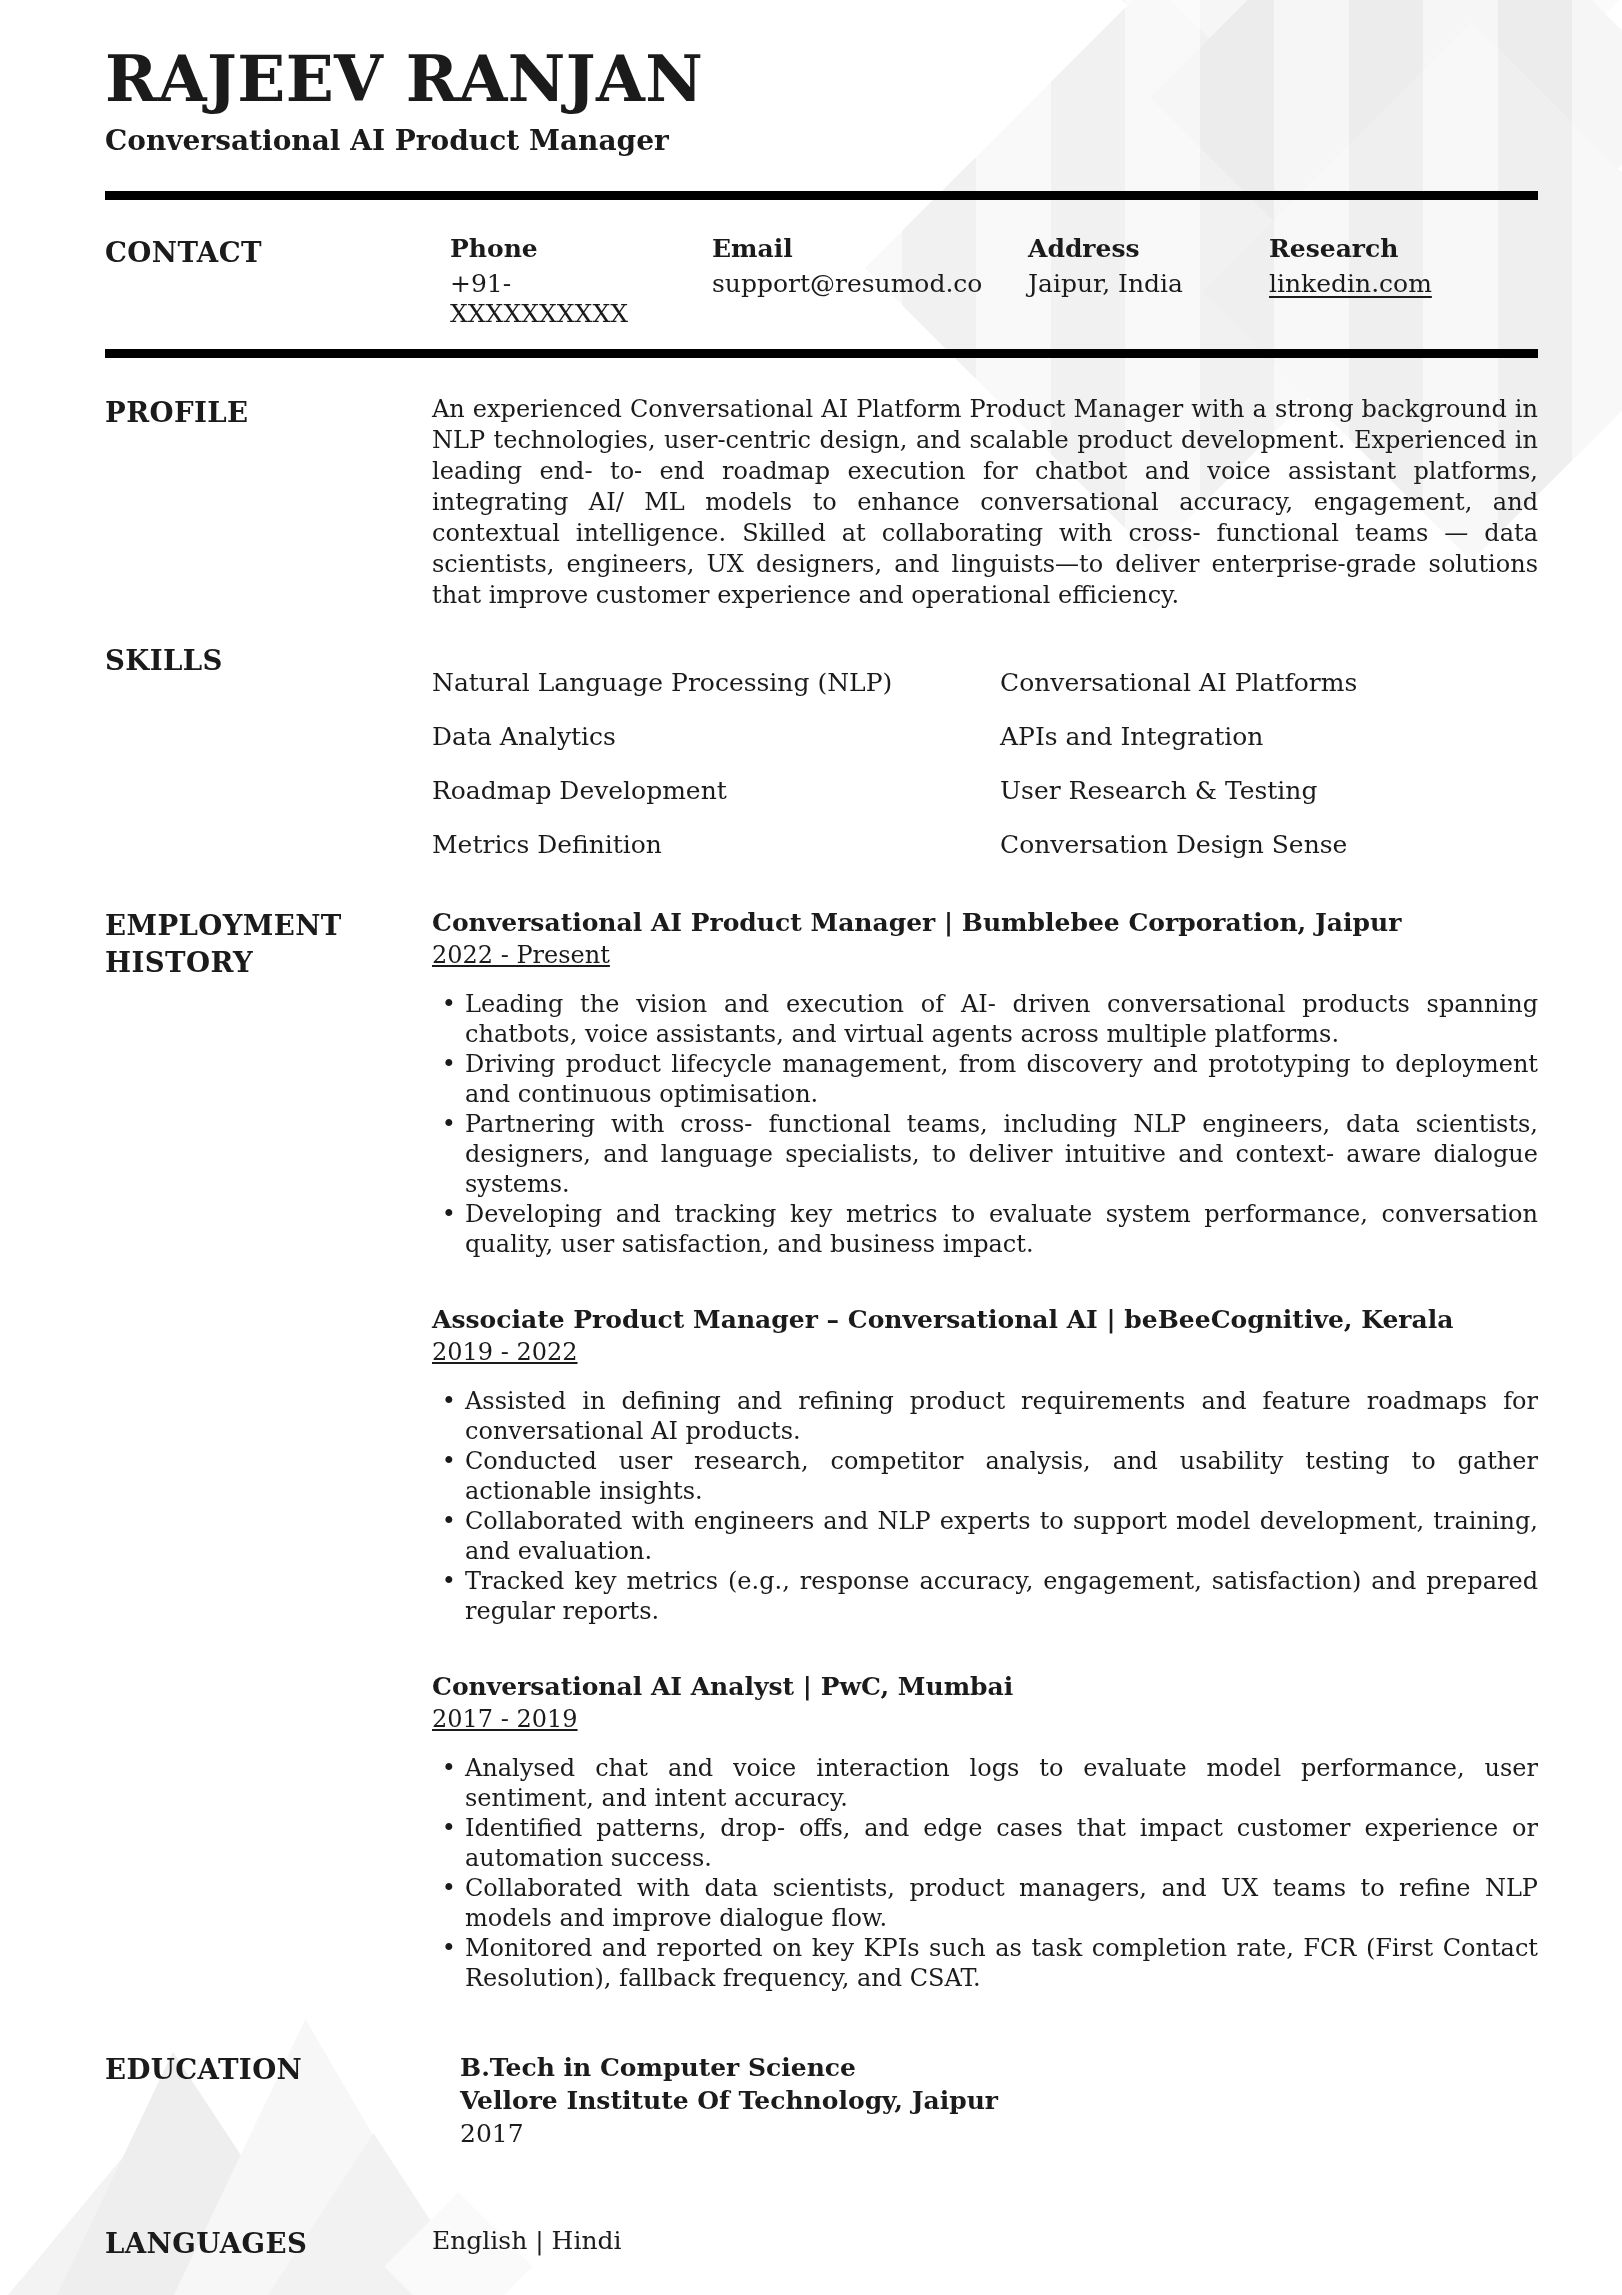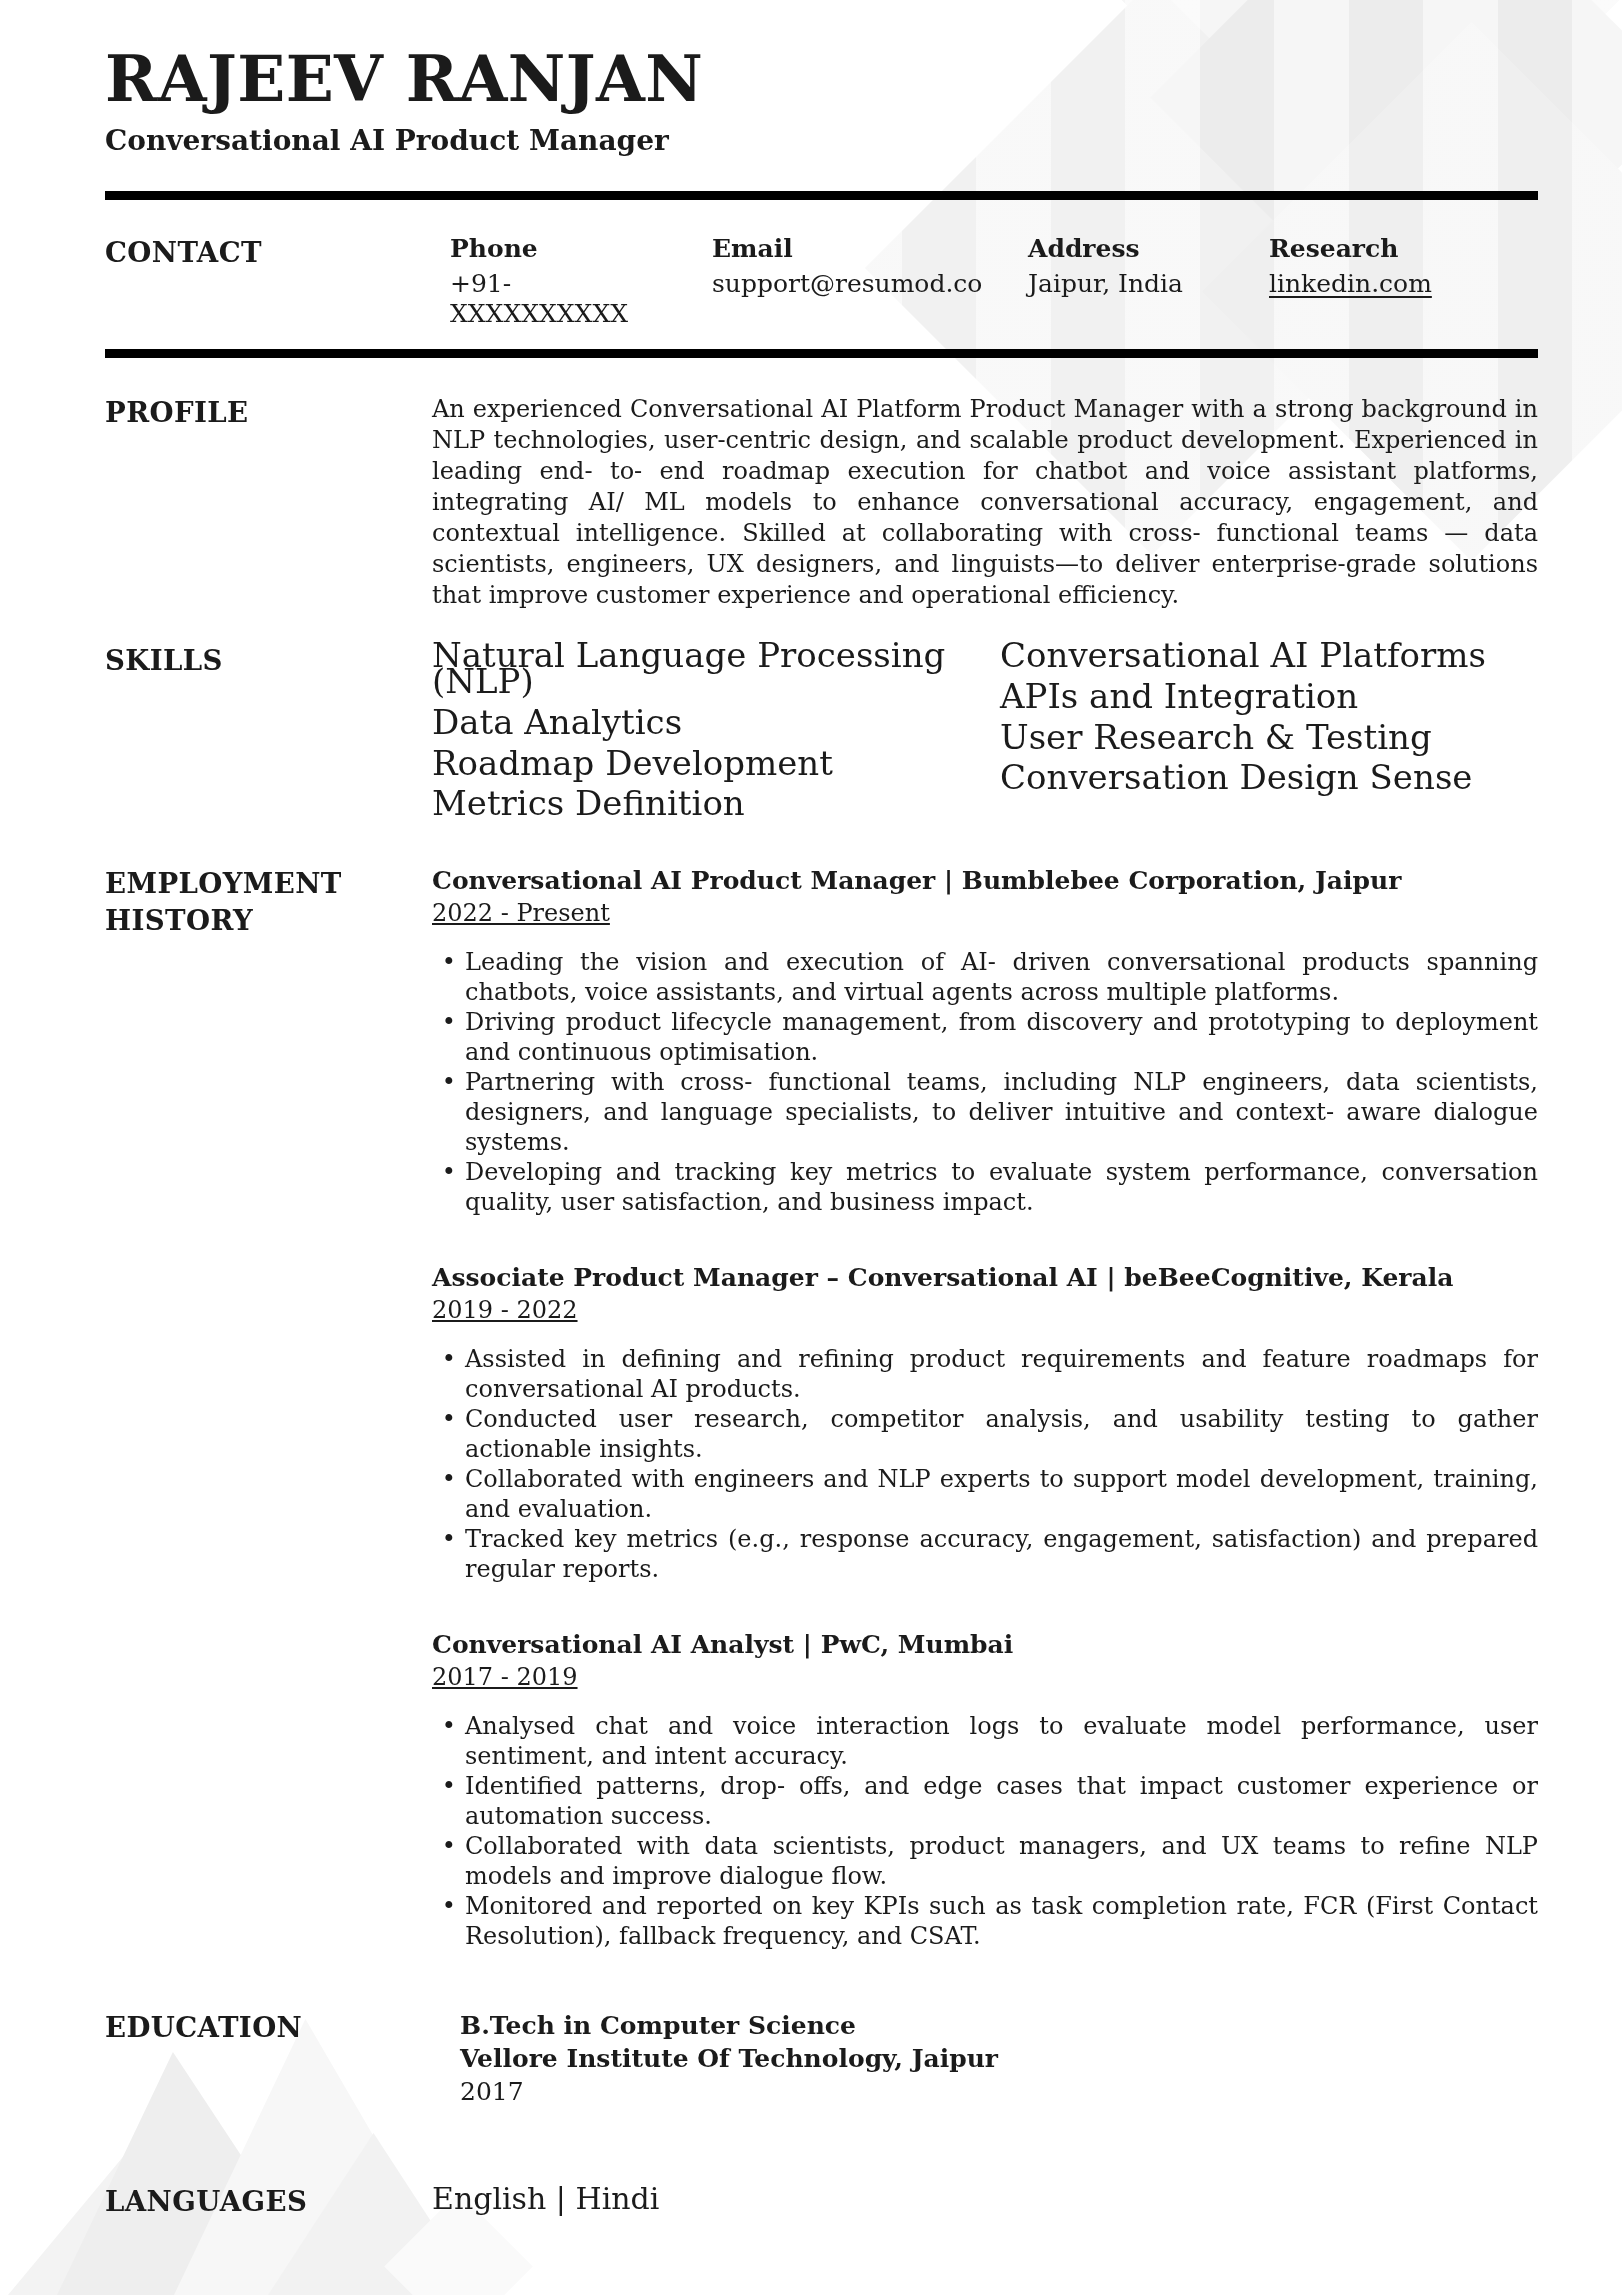--- a/index.html
+++ b/index.html
@@ -68,41 +68,41 @@
 
   .profile-section { margin-top: 36px; }
   .body-text {
     font-size: 24px; line-height: 31px; text-align: justify;
     text-justify: inter-word;
   }
 
   .skills-section { margin-top: 31px; }
   .skills-grid { display: grid; grid-template-columns: 568px 1fr; }
   .skills-list { margin: 0; padding: 0; list-style: none; }
-  .skill-item { font-size: 34px; line-height: 26px; margin-bottom: 14.6px; }
+  .skill-item { font-size: 25px; line-height: 26px; margin-bottom: 14.6px; margin-top: 28px; }
 
   .employment-section { margin-top: 34px; }
   .job + .job { margin-top: 45px; }
   .job-title { font-size: 25px; font-weight: 700; line-height: 32px; }
   .job-period { font-size: 24px; line-height: 32px; text-decoration: underline; }
   .bullets { margin: 18px 0 0 0; padding: 0; list-style: none; }
   .bullets li {
     position: relative; padding-left: 33px;
     font-size: 24px; line-height: 30px; text-align: justify; text-justify: inter-word;
   }
   .bullets li::before {
     content: "\2022"; position: absolute; left: 9.7px; top: 0; font-size: 24px;
   }
 
   .education-section { margin-top: 58px; gap: 28px; }
   .edu-line { font-size: 25px; line-height: 33px; }
   .edu-bold { font-weight: 700; }
 
   .languages-section { margin-top: 75px; }
-  .lang-value { font-size: 30px; line-height: 32px; }
+  .lang-value { font-size: 25px; line-height: 32px; }
 </style>
 </head>
 <body>
 
 <div class="deco deco-tr">
   <div class="diamond d1"></div>
   <div class="diamond d2"></div>
   <div class="diamond d3"></div>
   <div class="diamond d4"></div>
 </div>

